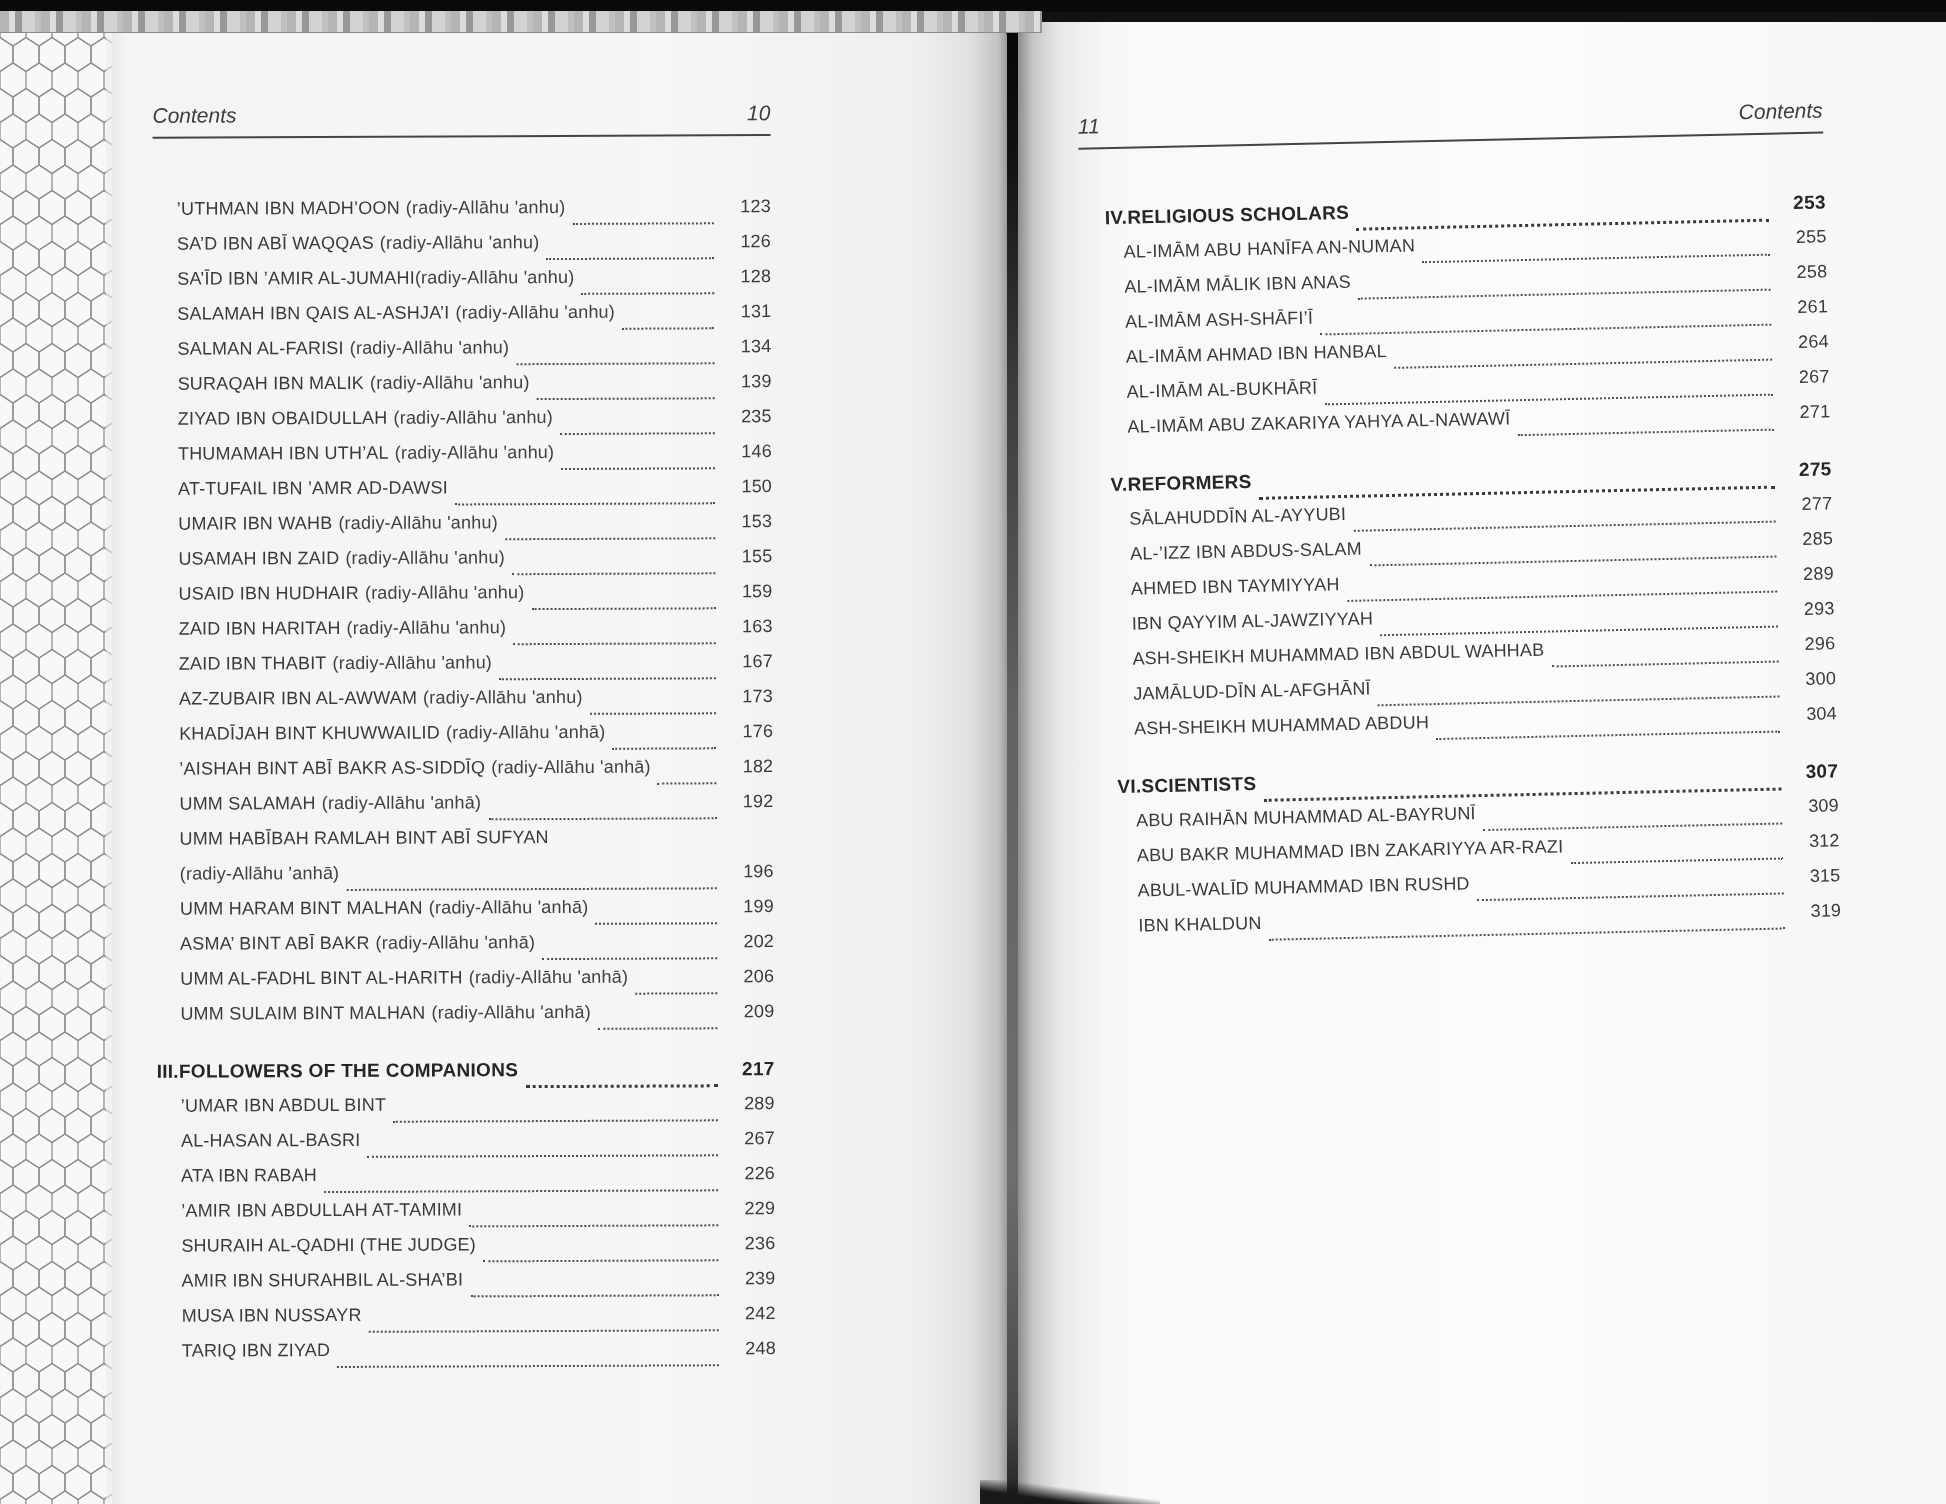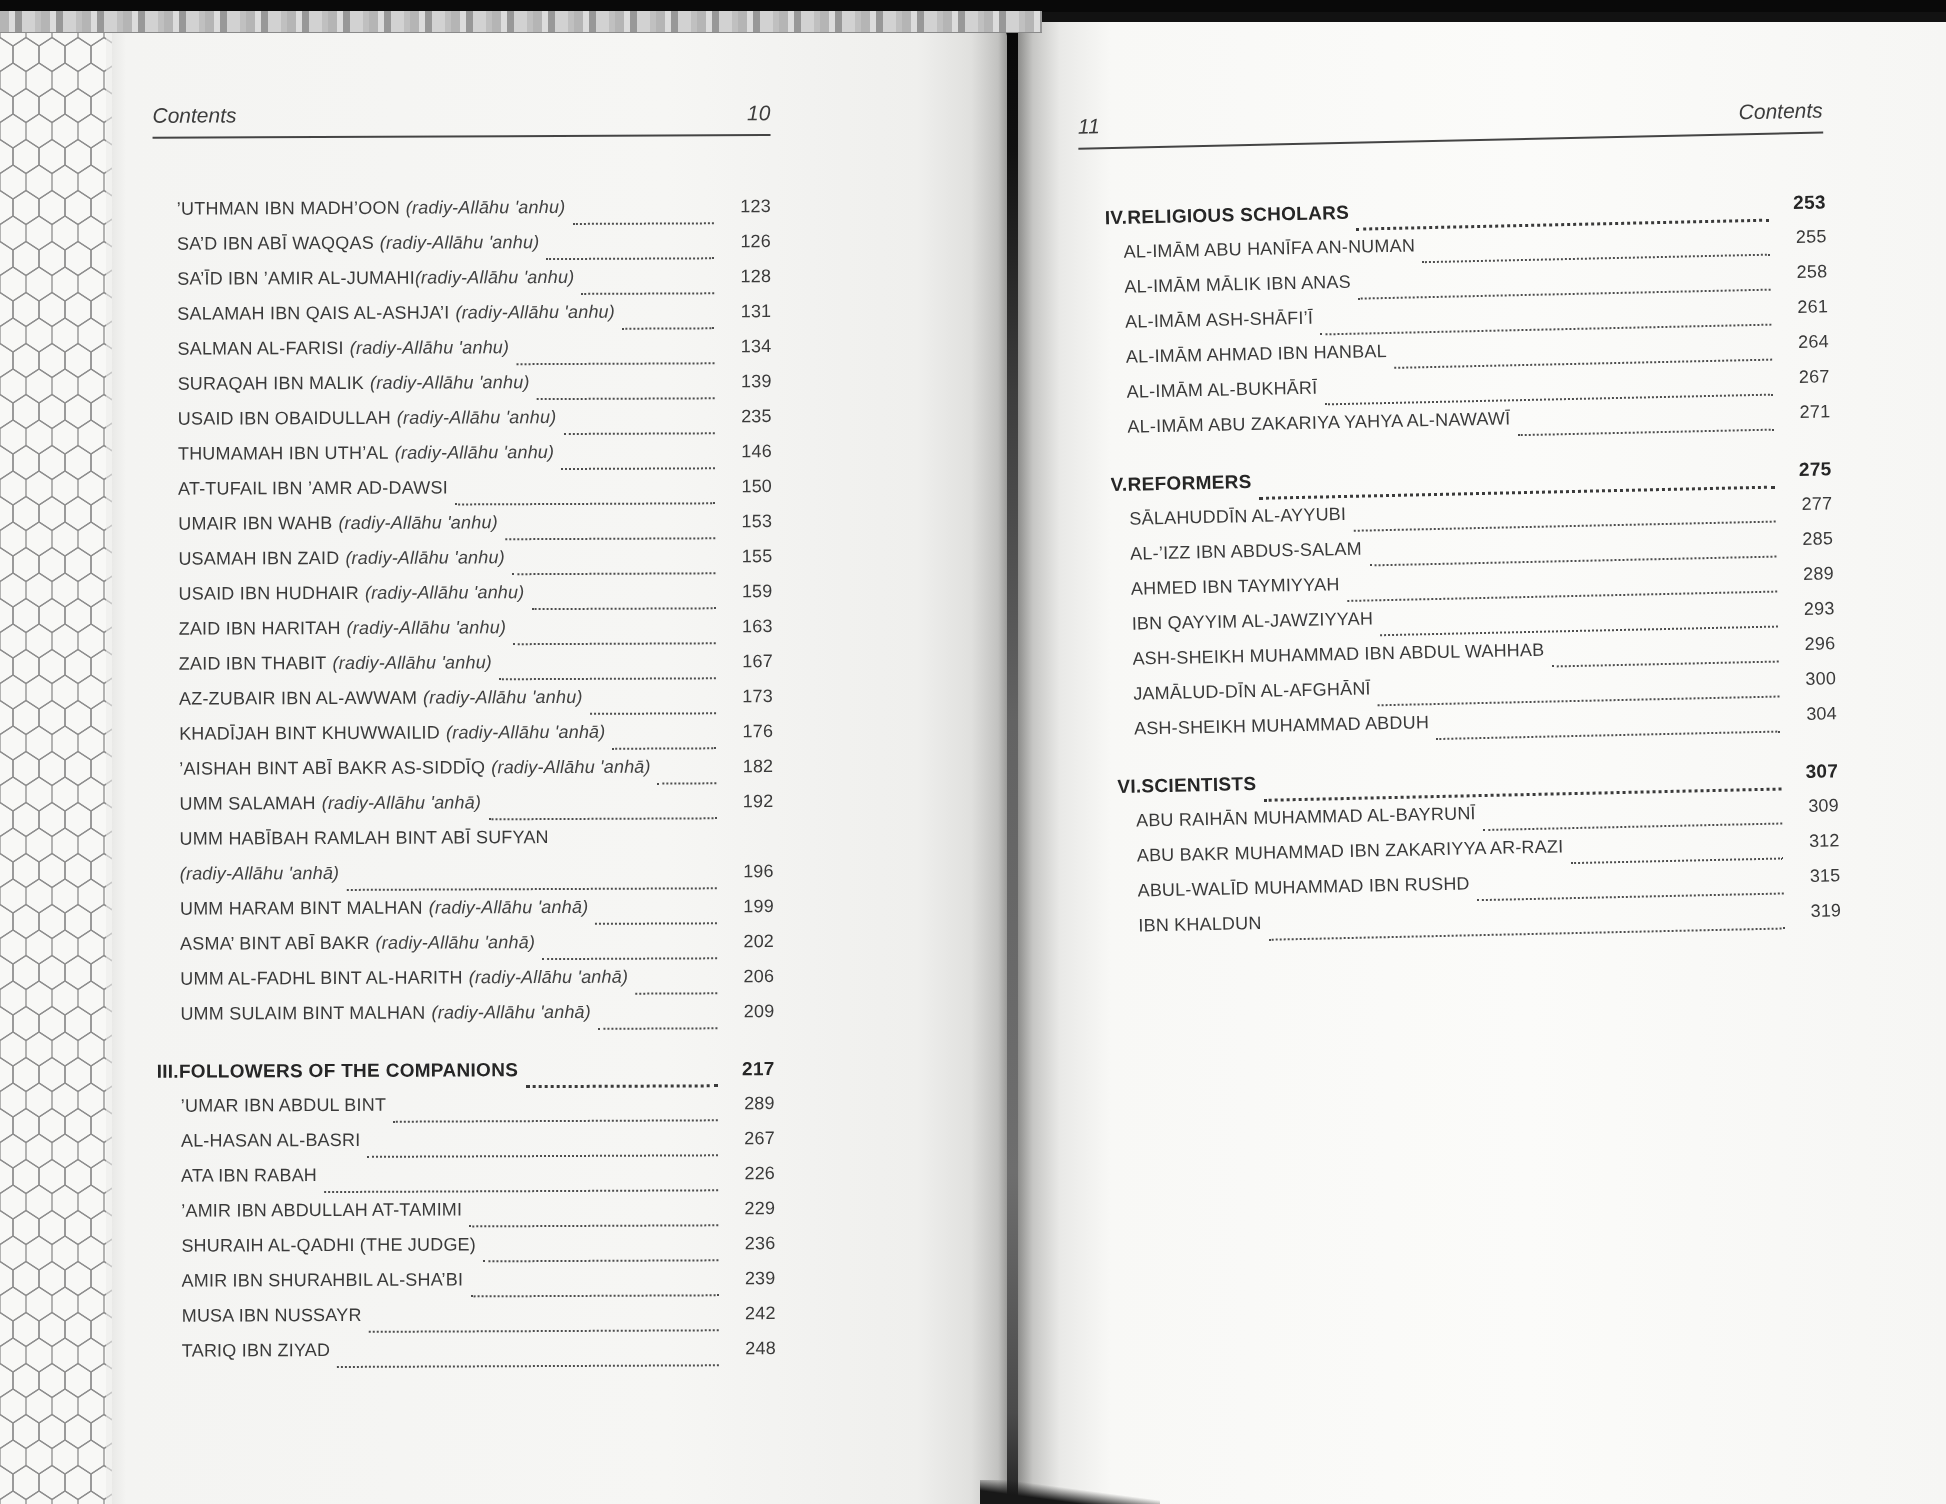--- a/index.html
+++ b/index.html
@@ -50,21 +50,21 @@
   
   .rows{display:block;}
   .page-left .rows{margin:60px 235px 0 66px;}
   .page-right .rows{margin:58px 112px 0 113px;}
   .row{
     display:flex;align-items:baseline;height:35px;
     font-size:18px;color:#3a3a3a;letter-spacing:.2px;white-space:nowrap;overflow:hidden;
   }
   .gap{height:22px;}
   .row .name{flex:0 0 auto;}
-  .row .suffix{flex:0 0 auto;font-style:italic;margin-left:6px;color:#414141;}
+  .row .suffix{flex:0 0 auto;margin-left:6px;color:#414141;}
   .row .suffix.tight{margin-left:0;}
   .row .suffix:first-child{margin-left:0;}
   .row .leader{
     flex:1 1 0;min-width:4px;align-self:flex-end;
     border-bottom:2.6px dotted #4d4d4d;margin:0 5px 7px 7px;
   }
   .row .pagenum{flex:0 0 auto;min-width:52px;text-align:right;}
   .row.section{font-weight:bold;color:#262626;font-size:19px;letter-spacing:.3px;}
   .page-left .row.section{margin-left:-24px;}
   .page-right .row.section{margin-left:-18px;}
@@ -137,21 +137,21 @@
           <span class="leader"></span>
           <span class="pagenum">134</span>
         </div>
         <div class="row">
           <span class="name">SURAQAH IBN MALIK</span>
           <span class="suffix">(radiy-Allāhu 'anhu)</span>
           <span class="leader"></span>
           <span class="pagenum">139</span>
         </div>
         <div class="row">
-          <span class="name">USAID IBN OBAIDULLAH</span>
+          <span class="name">ZIYAD IBN OBAIDULLAH</span>
           <span class="suffix">(radiy-Allāhu 'anhu)</span>
           <span class="leader"></span>
           <span class="pagenum">235</span>
         </div>
         <div class="row">
           <span class="name">THUMAMAH IBN UTH’AL</span>
           <span class="suffix">(radiy-Allāhu 'anhu)</span>
           <span class="leader"></span>
           <span class="pagenum">146</span>
         </div>

